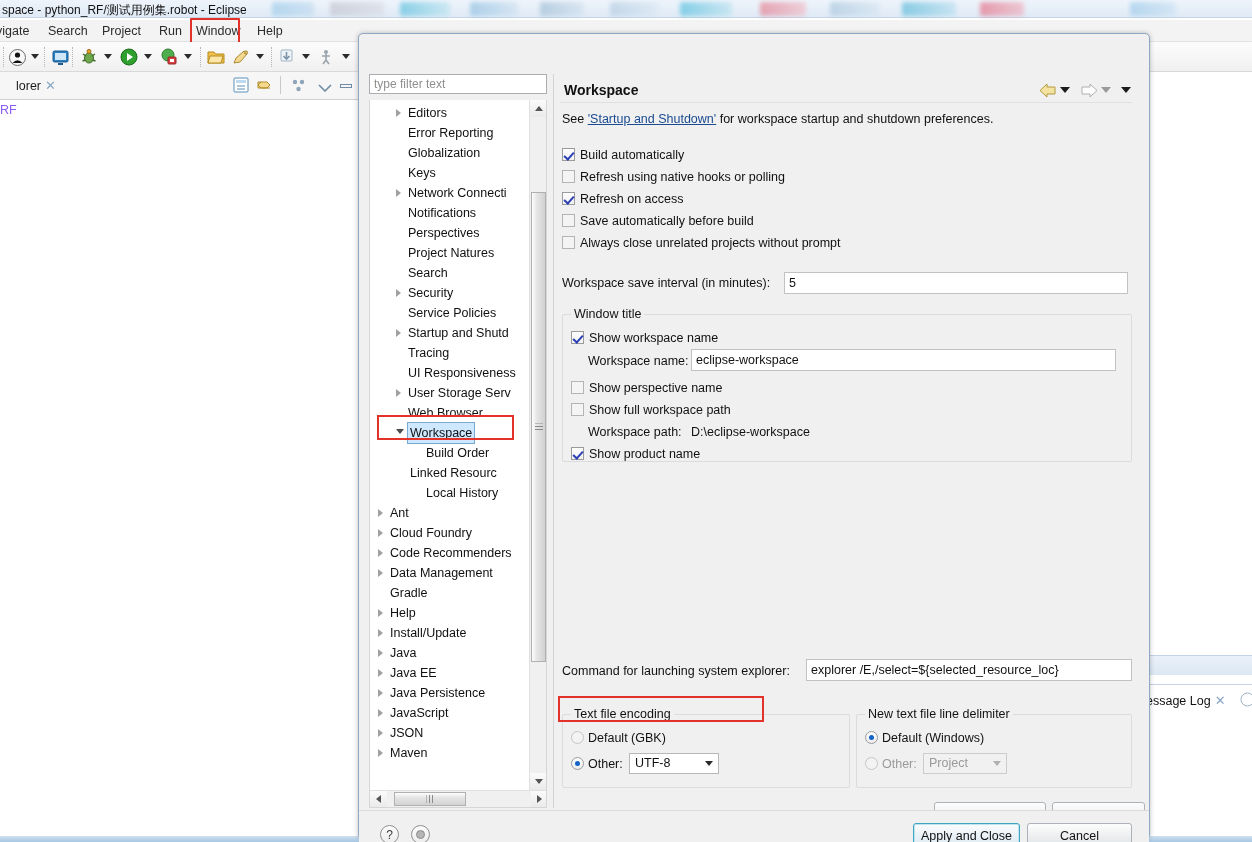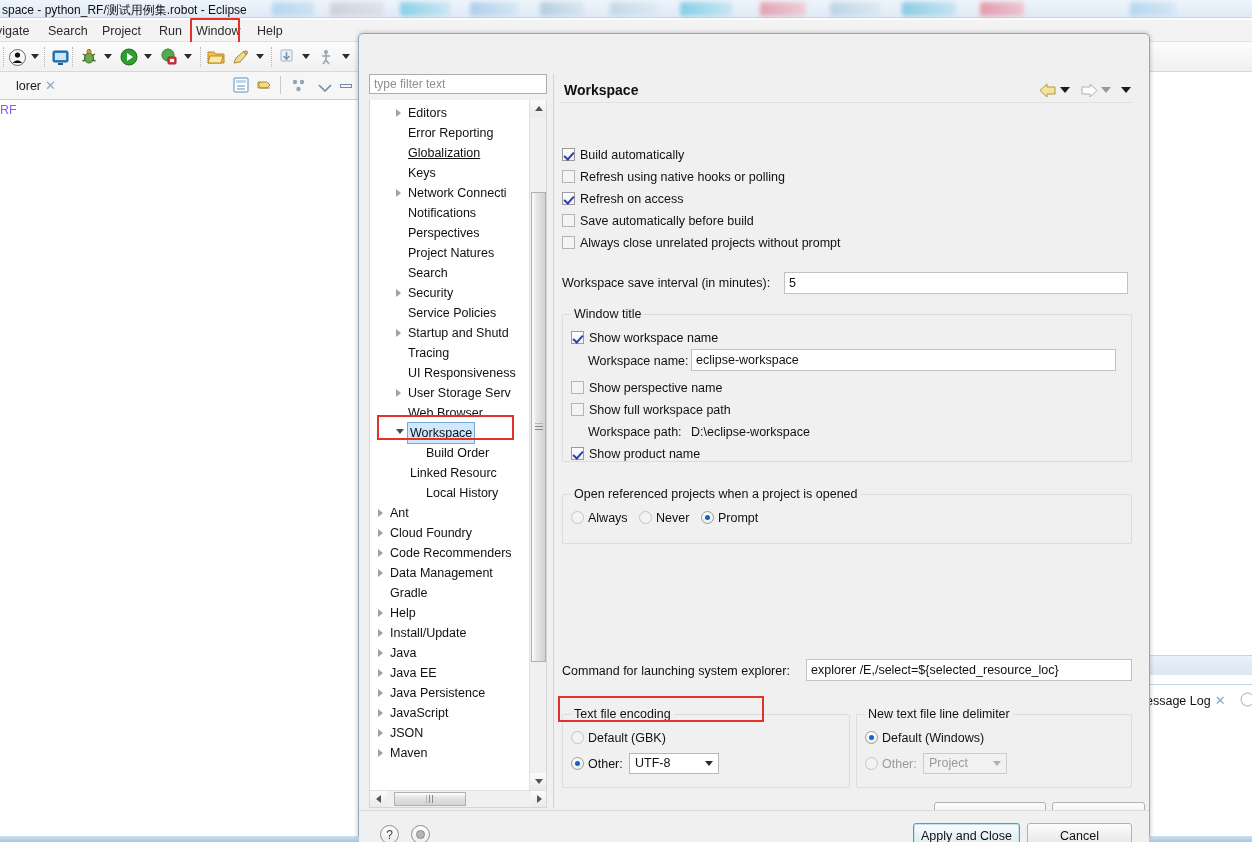--- a/index.html
+++ b/index.html
@@ -514,21 +514,21 @@
         <div class="tree-box">
           <div class="tree-scroll-area" id="tree-nodes" style="top: 0px;">
               <div class="tnode" style="top: 3px; left: 0px;">
                 <span class="tarrow" style="left: 26px; top: 6px;"></span>
                 <span class="tlabel" style="position: absolute; left: 38px; top: 0px;">Editors</span>
               </div>
               <div class="tnode" style="top: 23px; left: 0px;">
                 <span class="tlabel" style="position: absolute; left: 38px; top: 0px;">Error Reporting</span>
               </div>
               <div class="tnode" style="top: 43px; left: 0px;">
-                <span class="tlabel" style="position: absolute; left: 38px; top: 0px; text-decoration: underline;">Globalization</span>
+                <span class="tlabel" style="position: absolute; left: 38px; top: 0px;">Globalization</span>
               </div>
               <div class="tnode" style="top: 63px; left: 0px;">
                 <span class="tlabel" style="position: absolute; left: 38px; top: 0px;">Keys</span>
               </div>
               <div class="tnode" style="top: 83px; left: 0px;">
                 <span class="tarrow" style="left: 26px; top: 6px;"></span>
                 <span class="tlabel" style="position: absolute; left: 38px; top: 0px;">Network Connecti</span>
               </div>
               <div class="tnode" style="top: 103px; left: 0px;">
                 <span class="tlabel" style="position: absolute; left: 38px; top: 0px;">Notifications</span>
@@ -673,20 +673,23 @@
             <svg width="18" height="15" viewBox="0 0 18 15">
                 <path d="M10 1 L10 4 L2 4 L2 11 L10 11 L10 14 L17 7.5 Z" fill="#fdfdfd" stroke="#b0b0b0" stroke-width="1"></path>
               </svg>
           </div>
           <div class="caret grey"></div>
           <div class="caret" style="margin-left:6px;"></div>
         </div>
 
         <div class="hr-top"></div>
 
+        <div class="desc-line">
+          <span>See </span><span class="link">'Startup and Shutdown'</span><span> for workspace startup and shutdown preferences.</span>
+        </div>
 
         <div class="chk-row" style="top:72px;">
           <span class="cbox checked"></span><span>Build automatically</span>
         </div>
         <div class="chk-row" style="top:94px;">
           <span class="cbox flat"></span><span>Refresh using native hooks or polling</span>
         </div>
         <div class="chk-row" style="top:116px;">
           <span class="cbox checked"></span><span>Refresh on access</span>
         </div>
@@ -718,32 +721,20 @@
           </div>
           <div class="field-label" style="left:25px; top:108px;">
             <span>Workspace path:</span>
             <span style="margin-left:6px;">D:\eclipse-workspace</span>
           </div>
           <div class="chk-row" style="left:8px; top:130px;">
             <span class="cbox checked"></span><span>Show product name</span>
           </div>
         </div>
 
-        <div class="group" style="left:8px; top:420px; width:570px; height:50px;">
-          <div class="group-title">Open referenced projects when a project is opened</div>
-          <div class="radio-row" style="left:8px; top:14px;">
-            <span class="radio disabled"></span><span>Always</span>
-          </div>
-          <div class="radio-row" style="left:76px; top:14px;">
-            <span class="radio disabled"></span><span>Never</span>
-          </div>
-          <div class="radio-row" style="left:138px; top:14px;">
-            <span class="radio checked"></span><span>Prompt</span>
-          </div>
-        </div>
 
         <div class="field-label" style="left:8px; top:588px;">Command for launching system explorer:</div>
         <div class="txtbox" style="left:252px; top:585px; width:326px; height:22px;">explorer /E,/select=${selected_resource_loc}</div>
 
         <div class="group" style="left:8px; top:640px; width:288px; height:74px;">
           <div class="group-title">Text file encoding</div>
           <div class="radio-row" style="left:8px; top:14px;">
             <span class="radio disabled"></span><span>Default (GBK)</span>
           </div>
           <div class="radio-row" style="left:8px; top:40px;">

